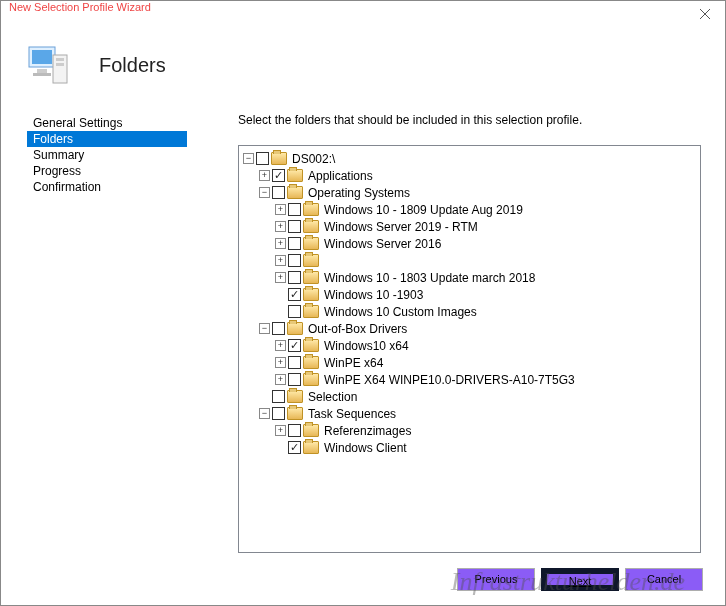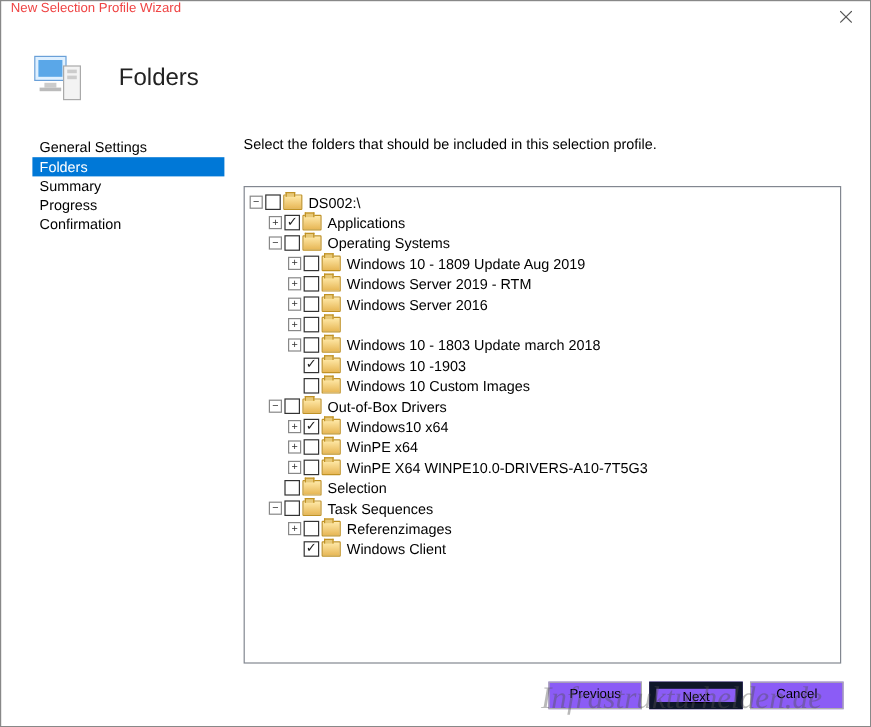--- a/index.html
+++ b/index.html
@@ -42,20 +42,21 @@
   .header-title {
     font-size: 20px;
     color: #222;
     font-weight: 400;
   }
   
   .body {
     display: flex;
     height: calc(100% - 26px - 76px - 52px);
     padding-left: 26px;
+    gap: 35px;
   }
   .nav {
     width: 160px;
     flex-shrink: 0;
     padding-top: 12px;
   }
   .nav-item {
     padding: 1px 6px;
     font-size: 12px;
     cursor: pointer;
@@ -65,21 +66,21 @@
     color: #fff;
   }
   .main {
     flex: 1;
     padding: 10px 24px 0 16px;
     display: flex;
     flex-direction: column;
   }
   .instruction {
     font-size: 12px;
-    margin-bottom: 28px;
+    margin-bottom: 18px;
   }
   .tree-box {
     border: 1px solid #828790;
     flex: 1;
     background: #fff;
     overflow: auto;
     padding: 4px 2px;
   }
   .tree ul { list-style: none; margin: 0; padding-left: 16px; }
   .tree > ul { padding-left: 2px; }

